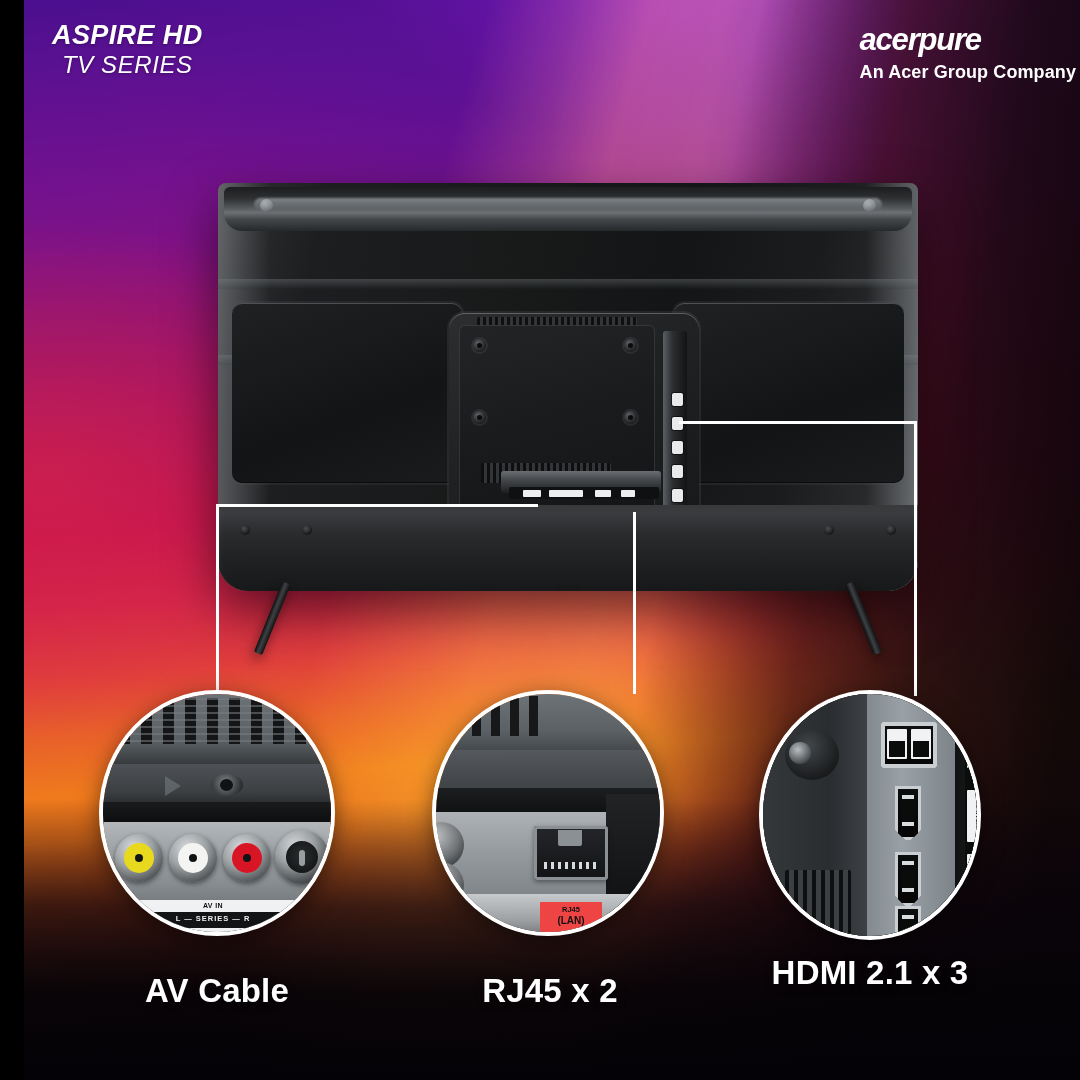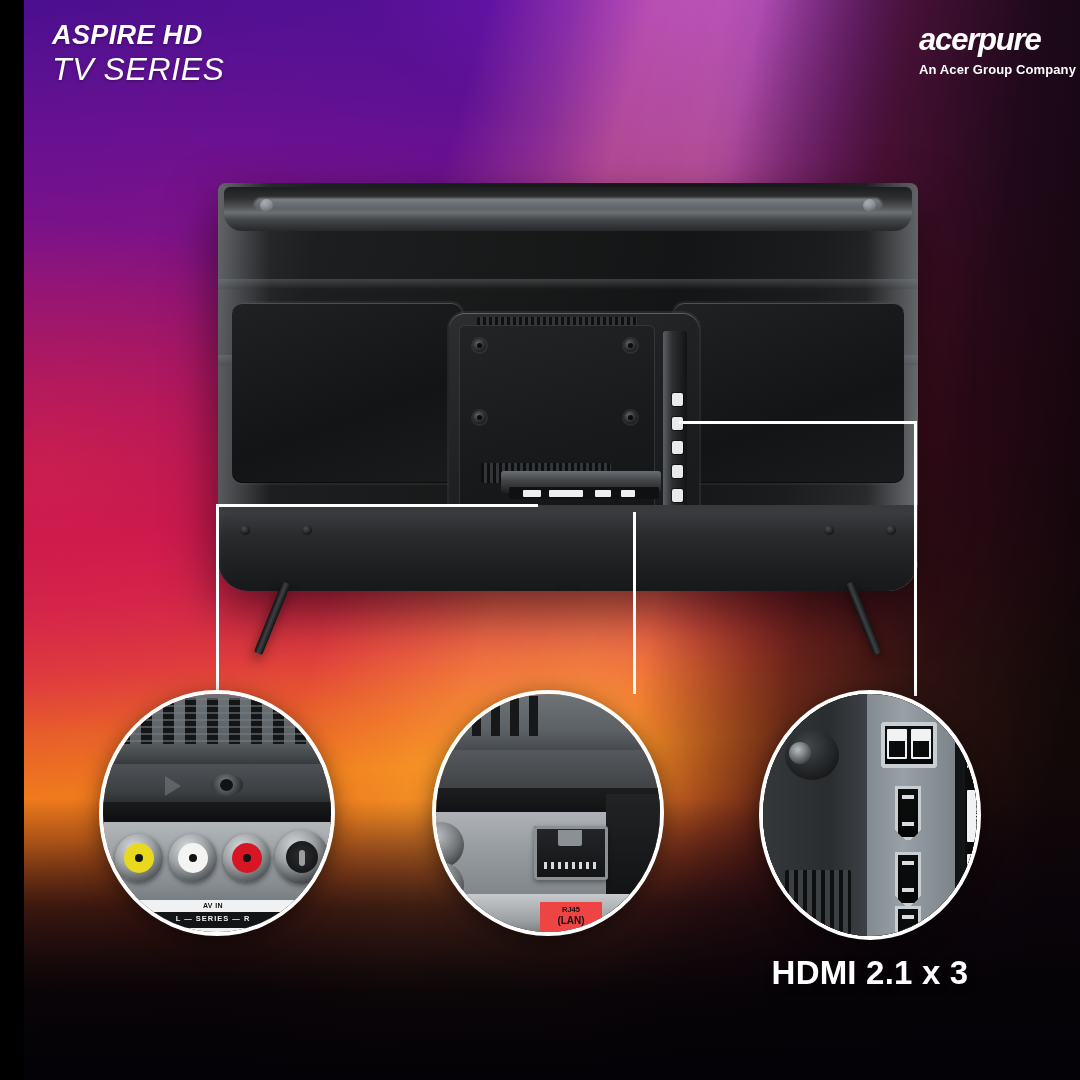--- a/index.html
+++ b/index.html
@@ -50,27 +50,27 @@
   }
   .bg-bottomwarm{
     background:radial-gradient(ellipse 42% 16% at 50% 86%,
       rgba(120,40,34,.30) 0%, rgba(60,18,20,0) 70%);
   }
 
   
   .hdr-title{position:absolute;left:28px;top:22px;color:#fff;line-height:1.0;}
   .hdr-line1{font-size:27px;font-weight:bold;font-style:italic;letter-spacing:.4px;
     text-shadow:0 1px 3px rgba(0,0,0,.35);}
-  .hdr-line2{font-size:32px;font-style:italic;font-weight:300;letter-spacing:.6px;
-    margin-top:4px;text-shadow:0 1px 3px rgba(0,0,0,.35);}
+  .hdr-line2{font-size:24px;font-style:italic;font-weight:300;letter-spacing:.6px;
+    margin-top:4px;text-shadow:0 1px 3px rgba(0,0,0,.35);text-align:center;}
 
   .logo{position:absolute;right:28px;top:24px;text-align:left;color:#fff;}
   .logo-mark{font-size:31px;font-weight:bold;font-style:italic;letter-spacing:-1.2px;
     line-height:1;transform:skewX(-4px);}
-  .logo-sub{font-size:13px;font-weight:bold;margin-top:7px;letter-spacing:.1px;}
+  .logo-sub{font-size:18px;font-weight:bold;margin-top:7px;letter-spacing:.1px;}
 
   
   #tv{position:absolute;left:194px;top:183px;width:700px;height:408px;}
   .tv-shell{
     position:absolute;inset:0;border-radius:8px 8px 30px 30px;
     background:
       linear-gradient(100deg,#3b3c3e 0%, #2a2b2d 5%, #1d1e20 14%,
         #181919 40%, #141516 62%, #1b1c1d 80%, #2b2c2e 93%, #404144 100%);
     box-shadow:0 20px 50px rgba(0,0,0,.55);
     overflow:hidden;
@@ -480,19 +480,21 @@
         </div>
       <div class="c3-lab" style="top:160px;">
           <span>HDMI 2 (ARC)</span>
         </div>
       <div class="c3-lab" style="top:216px;">
           <span>HDMI 3</span>
         </div>
     </div>
   </div>
 
-
+  <div class="caption" style="left:63px;top:973px;width:260px;">AV Cable</div>
+
+  <div class="caption" style="left:396px;top:973px;width:260px;">RJ45 x 2</div>
 
   <div class="caption" style="left:716px;top:955px;width:260px;">
     <div>HDMI 2.1 x 3</div>
   </div>
 
 </div>
 
 </body></html>

